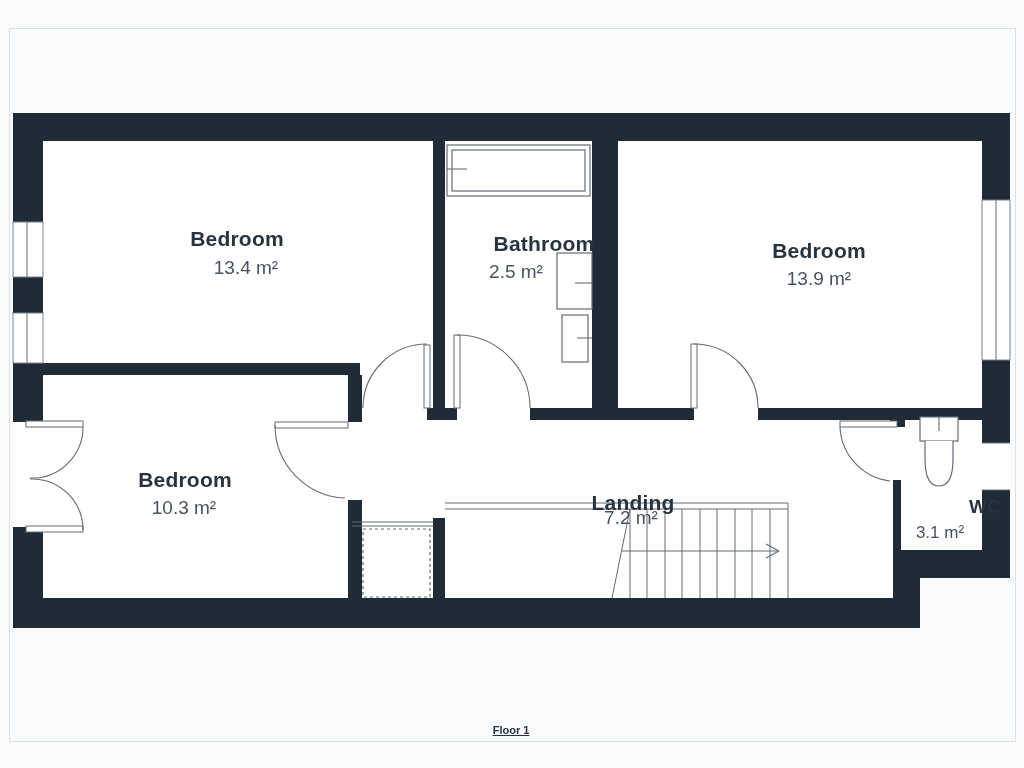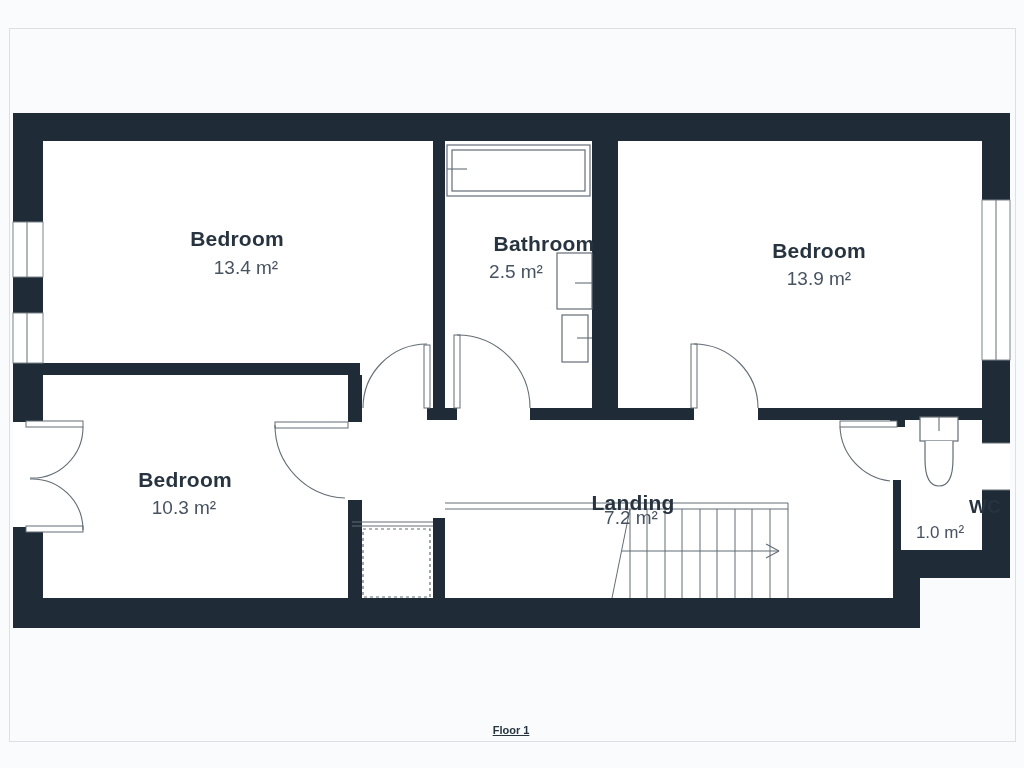--- a/index.html
+++ b/index.html
@@ -182,17 +182,17 @@
   <div class="room-label room-name" style="left:819px;top:250px;">Bedroom</div>
   <div class="room-label room-area" style="left:819px;top:278px;">13.9 m²</div>
 
   <div class="room-label room-name" style="left:185px;top:479px;">Bedroom</div>
   <div class="room-label room-area" style="left:184px;top:507px;">10.3 m²</div>
 
   <div class="room-label room-name" style="left:633px;top:490px;margin-top:12px;">Landing</div>
   <div class="room-label room-area" style="left:631px;top:517px;">7.2 m²</div>
 
   <div class="room-label room-name small" style="left:941px;top:506px;">WC</div>
-  <div class="room-label room-area small" style="left:940px;top:532px;">1.0 m²</div>
+  <div class="room-label room-area small" style="left:940px;top:532px;">3.1 m²</div>
 
   <div class="floor-label" style="left:511px;top:730px;text-decoration:underline;">Floor 1</div>
 
 </div>
 
 </body></html>

